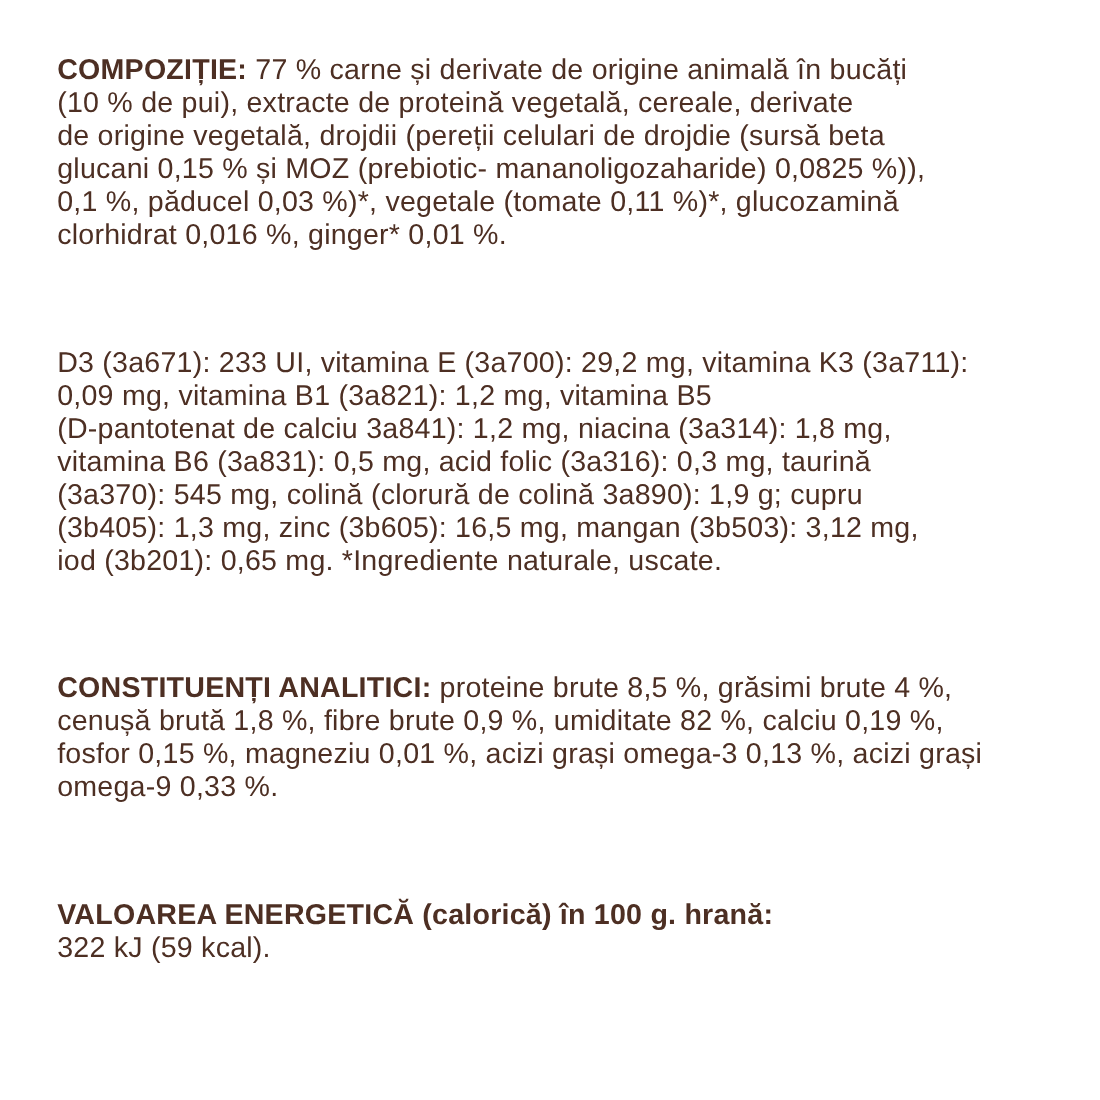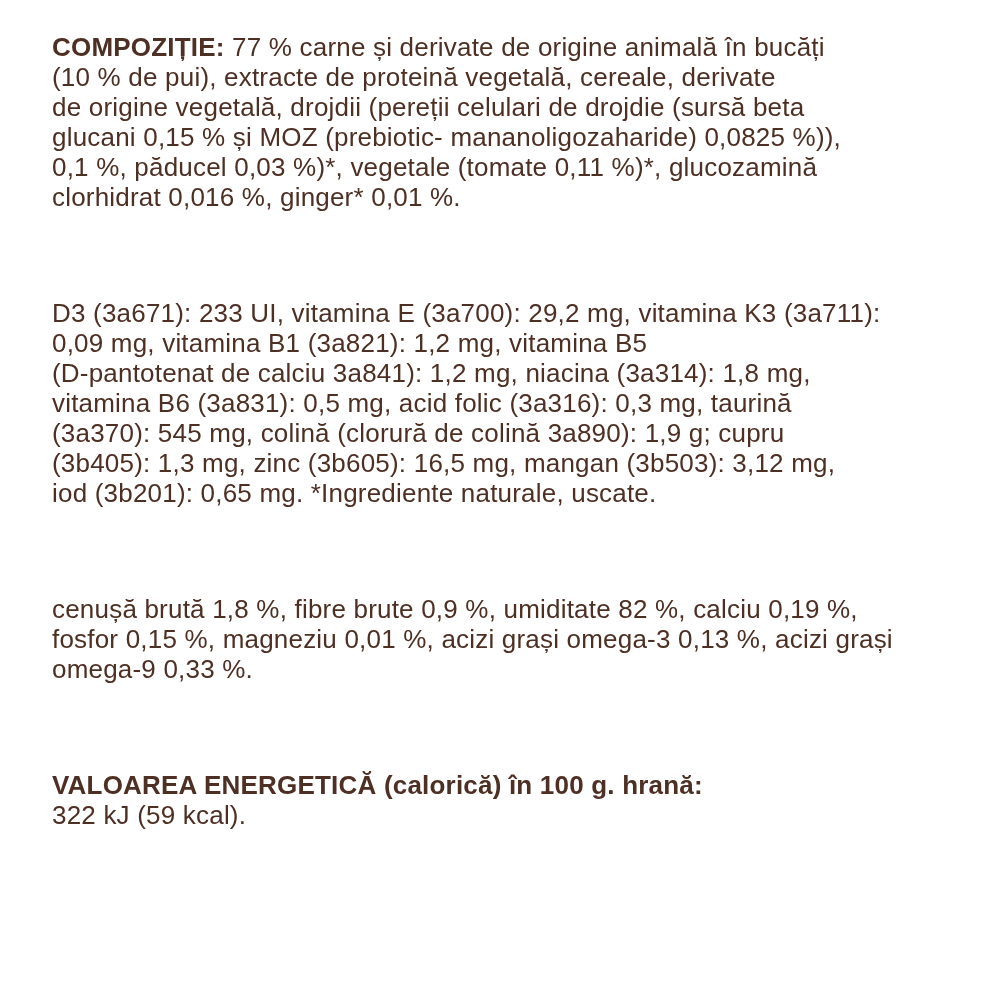--- a/index.html
+++ b/index.html
@@ -10,21 +10,21 @@
   body {
     width: 1000px;
     height: 1000px;
     overflow: hidden;
     font-family: "Liberation Sans", "DejaVu Sans", sans-serif;
   }
   .label {
     box-sizing: border-box;
     width: 1000px;
     height: 1000px;
-    padding: 32px 40px 0 52px;
+    padding: 48px 40px 0 52px;
     color: #4d2f23;
     font-size: 26px;
     letter-spacing: 0.2px;
   }
   .para {
     margin: 0 0 86px 0;
   }
   .line {
     line-height: 30px;
     white-space: nowrap;
@@ -51,20 +51,21 @@
     <div class="line">D3 (3a671): 233 UI, vitamina E (3a700): 29,2 mg, vitamina K3 (3a711):</div>
     <div class="line">0,09 mg, vitamina B1 (3a821): 1,2 mg, vitamina B5</div>
     <div class="line">(D-pantotenat de calciu 3a841): 1,2 mg, niacina (3a314): 1,8 mg,</div>
     <div class="line">vitamina B6 (3a831): 0,5 mg, acid folic (3a316): 0,3 mg, taurină</div>
     <div class="line">(3a370): 545 mg, colină (clorură de colină 3a890): 1,9 g; cupru</div>
     <div class="line">(3b405): 1,3 mg, zinc (3b605): 16,5 mg, mangan (3b503): 3,12 mg,</div>
     <div class="line">iod (3b201): 0,65 mg. *Ingrediente naturale, uscate.</div>
   </div>
 
   <div class="para">
+    <div class="line"><span class="b">CONSTITUENȚI ANALITICI:</span><span> proteine brute 8,5 %, grăsimi brute 4 %,</span></div>
     <div class="line">cenușă brută 1,8 %, fibre brute 0,9 %, umiditate 82 %, calciu 0,19 %,</div>
     <div class="line">fosfor 0,15 %, magneziu 0,01 %, acizi grași omega-3 0,13 %, acizi grași</div>
     <div class="line">omega-9 0,33 %.</div>
   </div>
 
   <div class="para">
     <div class="line"><span class="b">VALOAREA ENERGETICĂ (calorică) în 100 g. hrană:</span><span></span></div>
     <div class="line">322 kJ (59 kcal).</div>
   </div>
 

